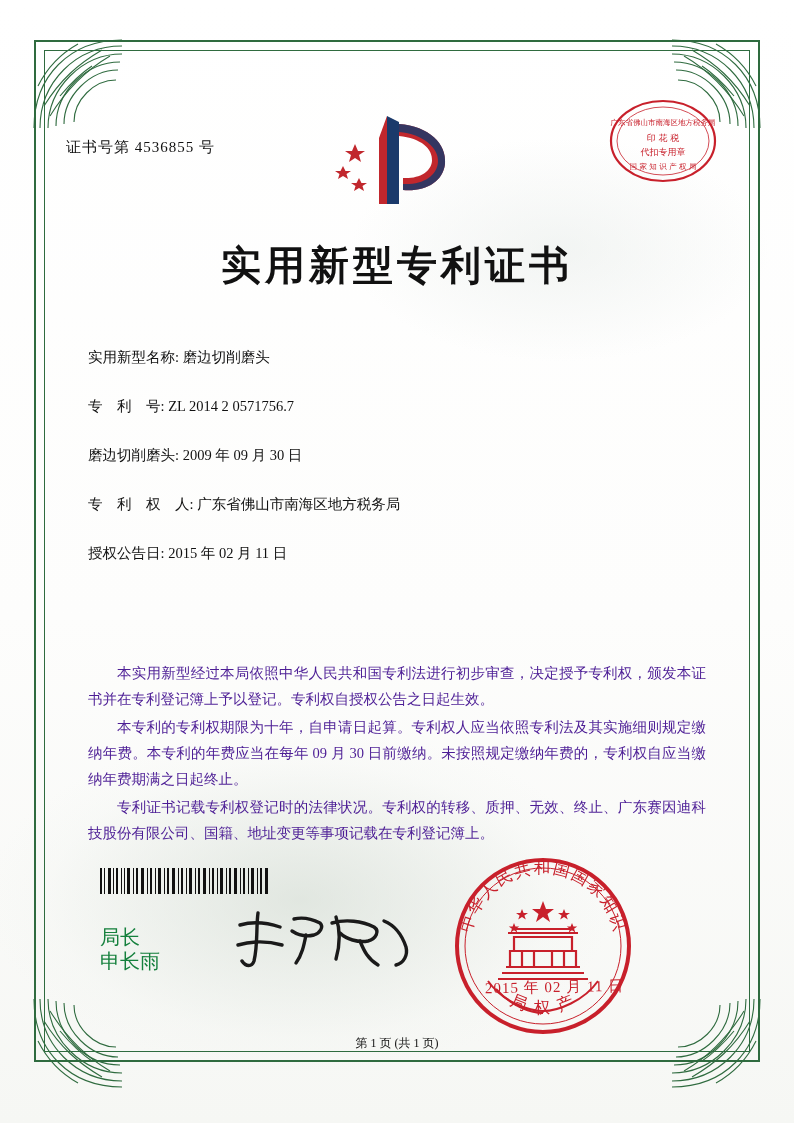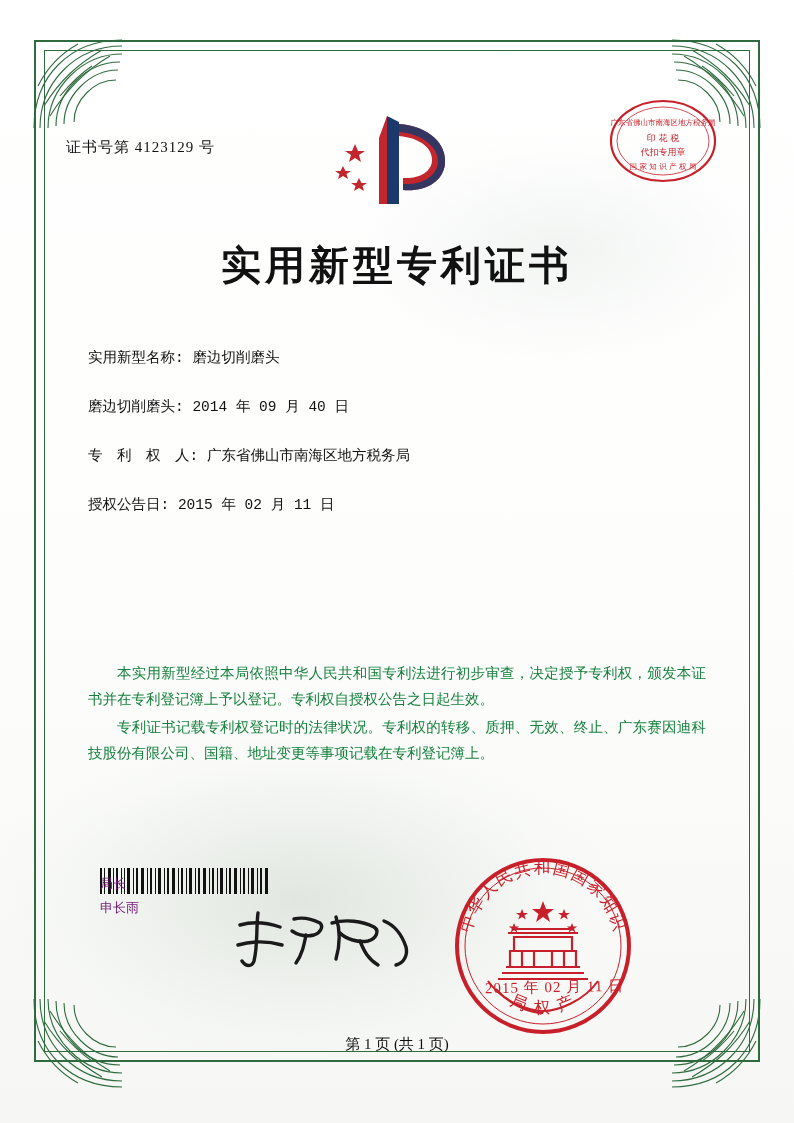--- a/index.html
+++ b/index.html
@@ -91,36 +91,35 @@
   .fields {
     position: absolute;
     left: 88px; top: 348px;
     width: 600px;
     font-size: 14.5px;
     color: #111;
   }
   .field-row {
     margin-bottom: 30px;
     white-space: nowrap;
-    font-family: Liberation Mono, monospace;
   }
   .field-label {
     display: inline-block;
   }
   .field-value {
     display: inline-block;
   }
 
   .body-text {
     position: absolute;
     left: 88px; top: 660px;
     width: 618px;
     font-size: 14.5px;
     line-height: 26px;
-    color: #15803d;
+    color: #4c1d95;
     text-align: justify;
   }
   .body-text p {
     margin: 0 0 2px 0;
     text-indent: 29px;
   }
 
   
   .barcode {
     position: absolute;
@@ -138,36 +137,36 @@
     position: absolute;
     left: 485px; top: 978px;
     font-size: 15px;
     color: #c8202b;
     letter-spacing: 1px;
     transform: rotate(-1deg);
   }
 
   .director {
     position: absolute;
-    left: 100px; top: 872px;
-    font-size: 13px;
+    left: 100px; top: 925px;
+    font-size: 20px;
     line-height: 24px;
-    color: #701a75;
+    color: #15803d;
   }
   .signature {
     position: absolute;
     left: 228px; top: 905px;
     width: 190px; height: 70px;
   }
 
   .footer {
     position: absolute;
     left: 0; right: 0; top: 1035px;
     text-align: center;
-    font-size: 15px;
+    font-size: 12px;
     color: #111;
   }
 </style>
 </head>
 <body>
 
 <div class="page">
   <div class="paper-tint"></div>
 
   <div class="frame-outer"></div>
@@ -231,21 +230,21 @@
         <path d="M34 88 C34 60 60 34 88 34"></path>
         <path d="M44 86 C44 64 64 44 86 44"></path>
         <path d="M14 70 C30 44 48 28 72 14"></path>
         <path d="M20 80 C36 54 56 34 80 20"></path>
         <path d="M30 60 C40 48 50 38 62 30"></path>
         <path d="M8 50 C16 34 30 18 48 8"></path>
       </g>
     </svg>
   </div>
 
-  <div class="cert-no">证书号第 4123129 号</div>
+  <div class="cert-no">证书号第 4536855 号</div>
 
   <div class="logo">
     <svg width="130" height="105" viewBox="0 0 130 105">
       <path d="M62 8 L74 14 L74 96 L62 96 Z" fill="#1b3a6b"></path>
       <path d="M62 8 L54 30 L54 96 L62 96 Z" fill="#c1272d"></path>
       <path d="M74 16 C104 18 122 36 120 56 C118 74 100 84 78 82 L78 70 C94 71 106 64 107 53 C108 41 96 30 74 28 Z" fill="#c1272d"></path>
       <path d="M74 16 C104 18 122 36 120 56 C118 74 100 84 78 82 L78 76 C98 77 112 68 113 54 C114 40 98 26 74 24 Z" fill="#1b3a6b" opacity="0.85"></path>
       <g fill="#c1272d">
         <polygon points="30,36 33,43 40,43 34,47 36,54 30,50 24,54 26,47 20,43 27,43"></polygon>
         <polygon points="18,58 20.5,63 26,63 21.5,66 23,71 18,68 13,71 14.5,66 10,63 15.5,63"></polygon>
@@ -266,35 +265,40 @@
   </div>
 
   <div class="title">实用新型专利证书</div>
 
   <div class="fields">
     <div class="field-row">
       <span class="field-label">实用新型名称:</span>
       <span class="field-value">磨边切削磨头</span>
     </div>
     <div class="field-row">
+      <span class="field-label">专　利　号:</span>
+      <span class="field-value">ZL 2014 2 0571756.7</span>
+    </div>
+    <div class="field-row">
       <span class="field-label">磨边切削磨头:</span>
-      <span class="field-value">2014 年 09 月 40 日</span>
+      <span class="field-value">2009 年 09 月 30 日</span>
     </div>
     <div class="field-row">
       <span class="field-label">专　利　权　人:</span>
       <span class="field-value">广东省佛山市南海区地方税务局</span>
     </div>
     <div class="field-row">
       <span class="field-label">授权公告日:</span>
       <span class="field-value">2015 年 02 月 11 日</span>
     </div>
   </div>
 
   <div class="body-text">
     <p>本实用新型经过本局依照中华人民共和国专利法进行初步审查，决定授予专利权，颁发本证书并在专利登记簿上予以登记。专利权自授权公告之日起生效。</p>
+    <p>本专利的专利权期限为十年，自申请日起算。专利权人应当依照专利法及其实施细则规定缴纳年费。本专利的年费应当在每年 09 月 30 日前缴纳。未按照规定缴纳年费的，专利权自应当缴纳年费期满之日起终止。</p>
     <p>专利证书记载专利权登记时的法律状况。专利权的转移、质押、无效、终止、广东赛因迪科技股份有限公司、国籍、地址变更等事项记载在专利登记簿上。</p>
   </div>
 
   <div class="barcode">
     <svg width="168" height="26" viewBox="0 0 168 26">
       <g fill="#111">
         <rect x="0" y="0" width="2" height="26"></rect>
           <rect x="4" y="0" width="1" height="26"></rect>
         <rect x="8" y="0" width="3" height="26"></rect>
           <rect x="13" y="0" width="1" height="26"></rect>

